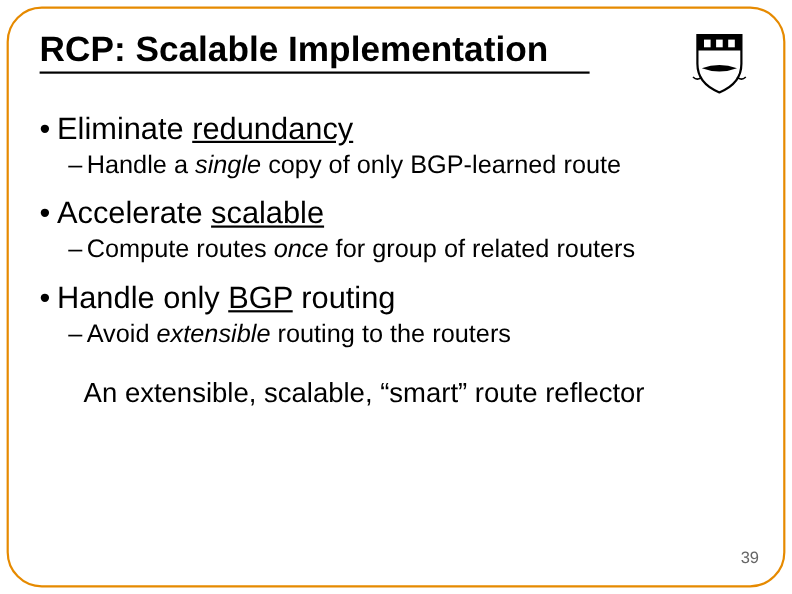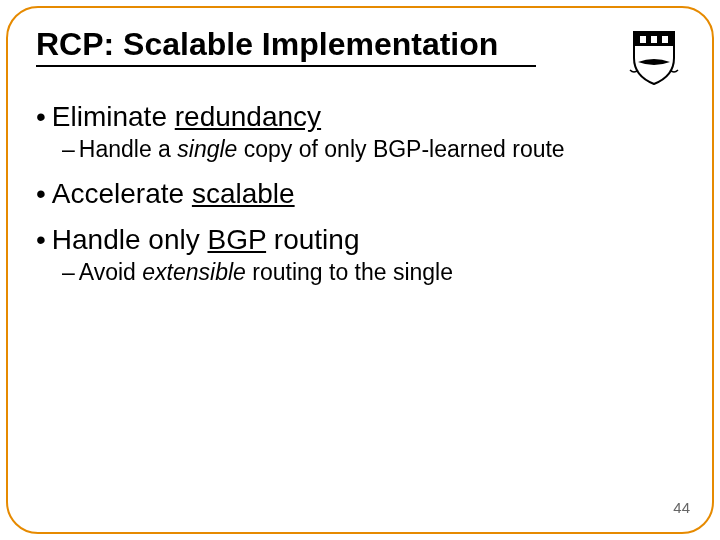--- a/index.html
+++ b/index.html
@@ -102,24 +102,28 @@
       <span class="dot">•</span><span>Eliminate </span><span class="ul">redundancy</span><span></span>
     </div>
     <div class="sub">
       <span class="dash">–</span><span>Handle a </span><span class="it">single</span><span> copy of only BGP-learned route</span>
     </div>
 
     <div class="bullet">
       <span class="dot">•</span><span>Accelerate </span><span class="ul">scalable</span><span></span>
     </div>
 
+    <div class="sub">
+      <span class="dash">–</span><span>Compute routes </span><span class="it">once</span><span> for group of related routers</span>
+    </div>
 
     <div class="bullet">
       <span class="dot">•</span><span>Handle only </span><span class="ul">BGP</span><span> routing</span>
     </div>
     <div class="sub">
-      <span class="dash">–</span><span>Avoid </span><span class="it">extensible</span><span> routing to the single</span>
+      <span class="dash">–</span><span>Avoid </span><span class="it">extensible</span><span> routing to the routers</span>
     </div>
 
+    <div class="closing">An extensible, scalable, “smart” route reflector</div>
   </div>
 
-  <div class="pagenum">44</div>
+  <div class="pagenum">39</div>
 </div>
 
 </body></html>

